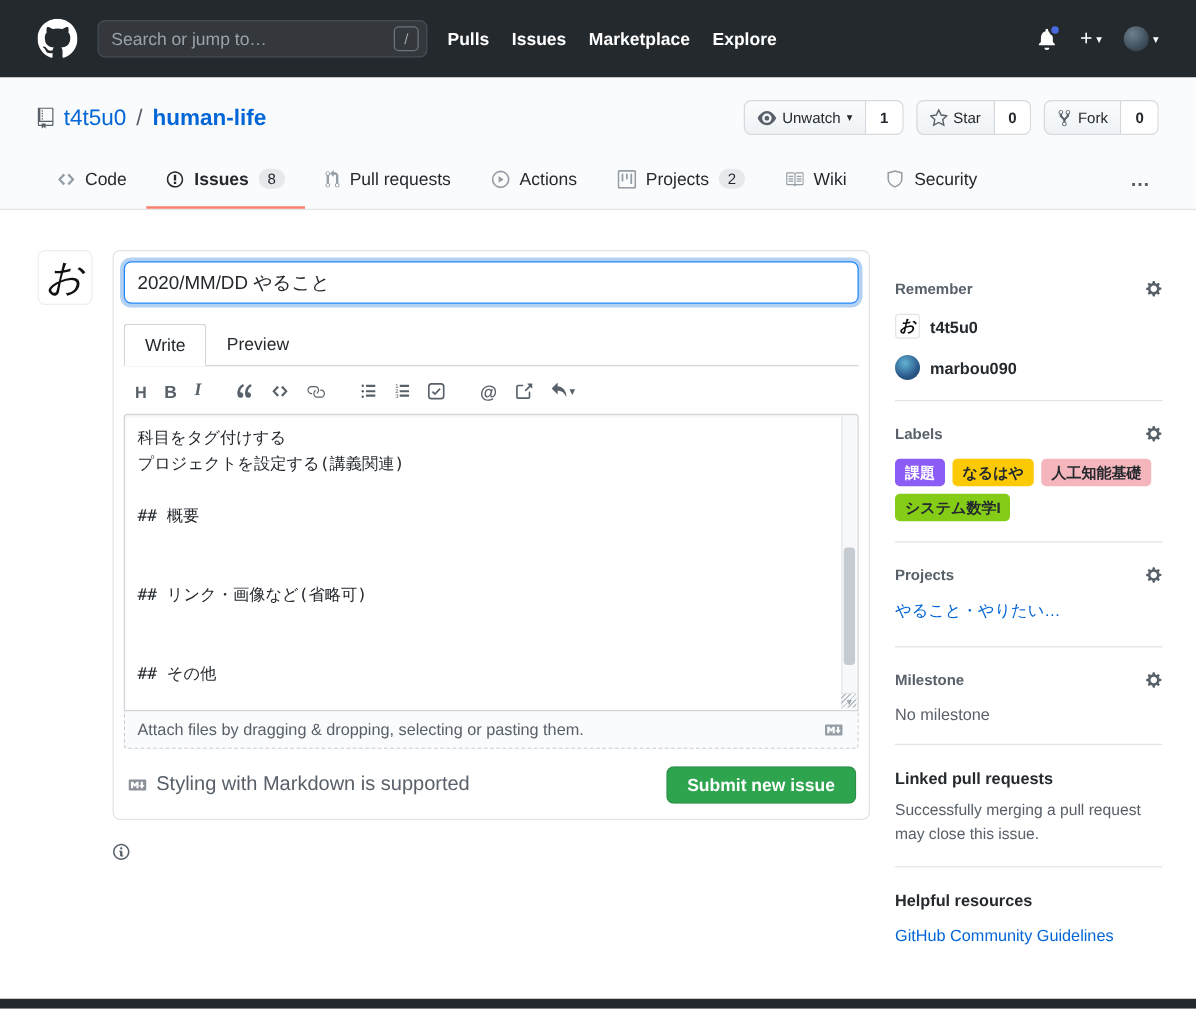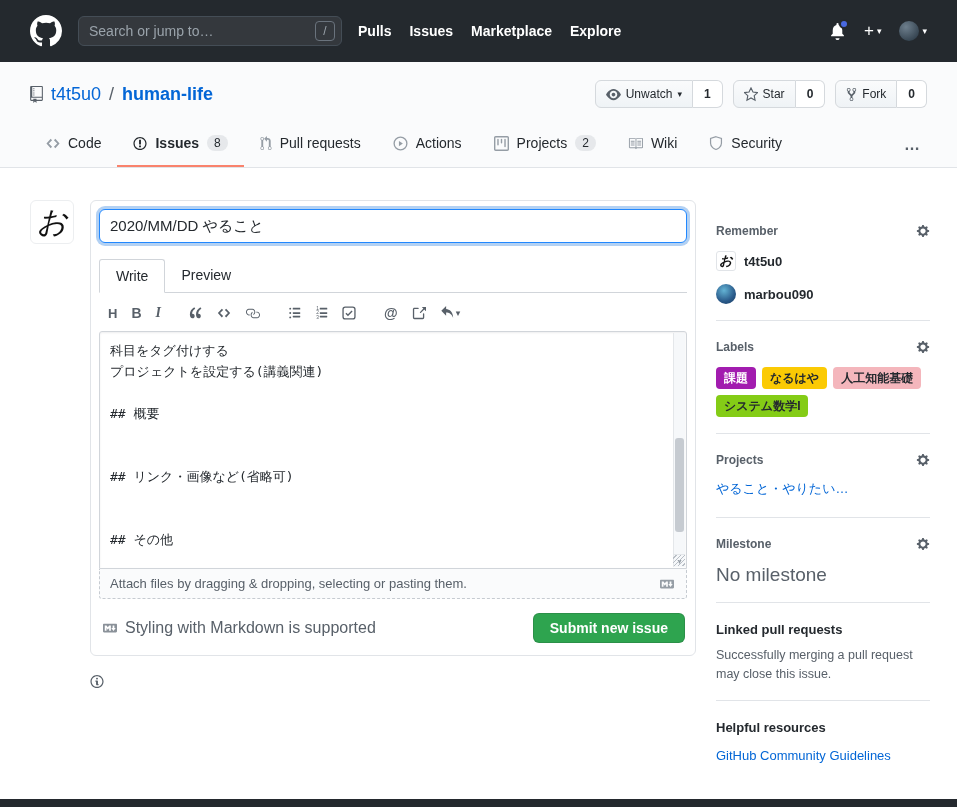--- a/index.html
+++ b/index.html
@@ -92,21 +92,21 @@
   .side-section.last{border-bottom:0}
   .side-head{display:flex;align-items:center;justify-content:space-between;font-weight:700;font-size:12px;color:#586069}
   .side-head.dark{color:#24292e;font-size:13px}
   .gear-btn{color:#586069;display:flex}
   .assignee-row{display:flex;align-items:center;gap:8px;margin-top:13px;font-size:13px;font-weight:700;color:#24292e}
   .assignee-avatar{width:20px;height:20px;border-radius:3px;background:#fff;border:1px solid #e1e4e8;display:flex;align-items:center;justify-content:center;font-size:13px;font-family:"DejaVu Serif","Liberation Serif",serif;font-style:italic;color:#111;flex:none}
   .assignee-avatar.round{border-radius:50%;border:none;background:radial-gradient(circle at 40% 32%,#63b3d4 0%,#2a5a8a 60%,#173a5e 100%)}
   .label-list{display:flex;flex-wrap:wrap;gap:6px;margin-top:13px}
   .issue-label{padding:2px 8px;border-radius:4px;font-size:12px;font-weight:700;line-height:1.5}
   .side-link{display:inline-block;margin-top:13px;color:#0366d6;font-size:13px;max-width:100%;white-space:nowrap;overflow:hidden;text-overflow:ellipsis}
-  .side-muted{margin-top:13px;font-size:19px;color:#586069}
+  .side-muted{margin-top:13px;font-size:13px;color:#586069}
   .side-desc{margin-top:9px;font-size:12.5px;line-height:1.5;color:#586069}
 
   .bottom-strip{position:absolute;left:0;right:0;bottom:0;height:8px;background:#24292e}
 </style>
 </head>
 <body>
 
 <header class="top-nav">
   <a class="logo">
     <svg viewBox="0 0 16 16">
@@ -361,21 +361,21 @@
     <div class="side-section">
       <div class="side-head">
         <span>Labels</span>
         <a class="gear-btn">
           <svg width="14" height="14" viewBox="0 0 14 16" fill="currentColor">
               <path d="M14 8.77v-1.6l-1.94-.64-.45-1.09.88-1.84-1.13-1.13-1.81.91-1.09-.45-.69-1.92h-1.6l-.63 1.94-1.11.45-1.84-.88-1.13 1.13.91 1.81-.45 1.09L0 7.23v1.59l1.94.64.45 1.09-.88 1.84 1.13 1.13 1.81-.91 1.09.45.69 1.92h1.59l.63-1.94 1.11-.45 1.84.88 1.13-1.13-.92-1.81.47-1.09L14 8.75v.02zM7 11c-1.66 0-3-1.34-3-3s1.34-3 3-3 3 1.34 3 3-1.34 3-3 3z"></path>
             </svg>
         </a>
       </div>
       <div class="label-list">
-        <a class="issue-label" style="background-color: #a21caf; color: rgb(255, 255, 255);">課題</a>
+        <a class="issue-label" style="background-color: #8b5cf6; color: rgb(255, 255, 255);">課題</a>
         <a class="issue-label" style="background-color: rgb(251, 202, 4); color: rgb(36, 41, 46);">なるはや</a>
         <a class="issue-label" style="background-color: rgb(244, 182, 188); color: rgb(36, 41, 46);">人工知能基礎</a>
         <a class="issue-label" style="background-color: #84cc16; color: rgb(36, 41, 46);">システム数学I</a>
       </div>
     </div>
 
     <div class="side-section">
       <div class="side-head">
         <span>Projects</span>
         <a class="gear-btn">

